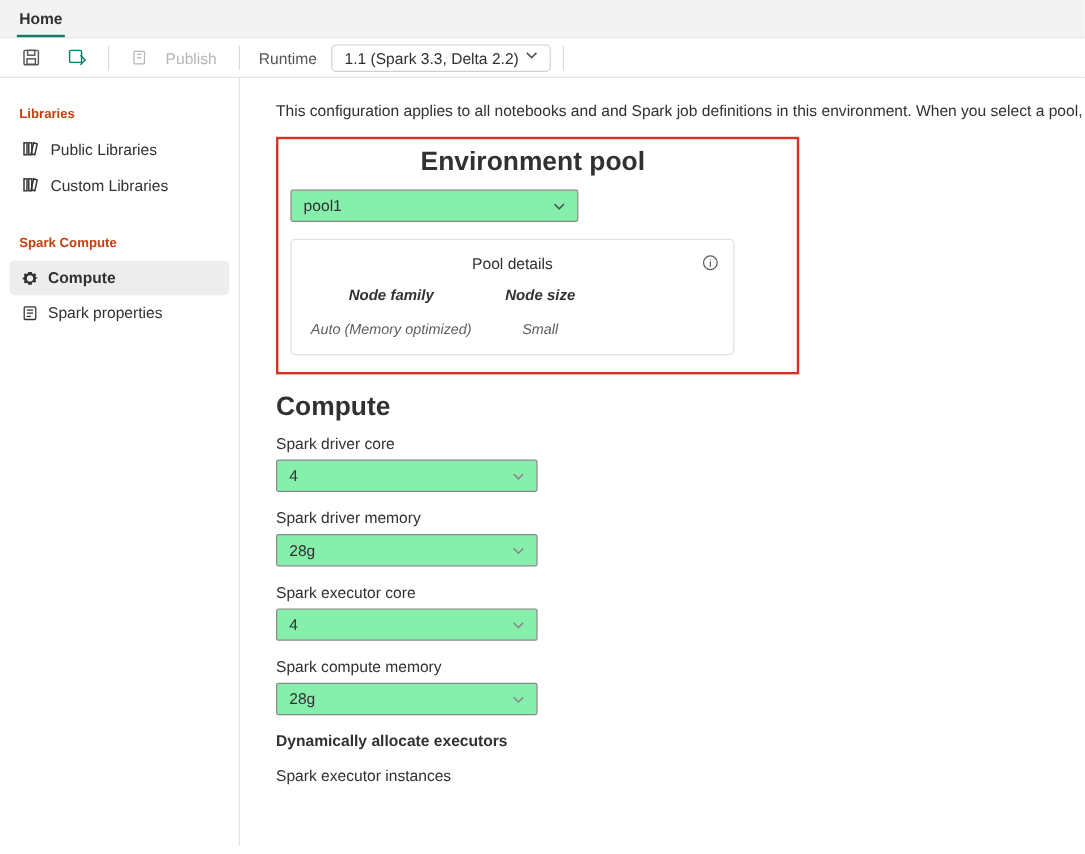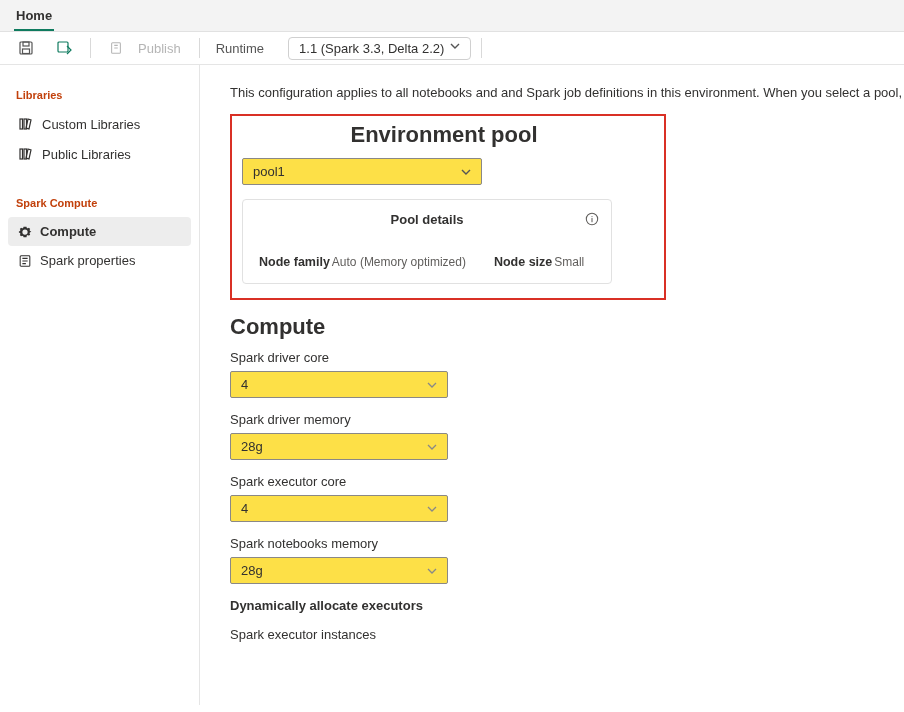--- a/index.html
+++ b/index.html
@@ -4,44 +4,44 @@
 <style>
   * { box-sizing: border-box; }
   html, body { margin:0; padding:0; font-family: "Segoe UI", Arial, sans-serif; font-size:13px; color:#323130; background:#fff; }
   .topbar { background:#f3f3f3; border-bottom:1px solid #e1e1e1; padding:4px 14px 0 14px; }
   .tab { display:inline-block; font-weight:600; font-size:13px; color:#323130; padding:4px 2px 6px; border-bottom:2px solid #0f7b5f; }
   .toolbar { display:flex; align-items:center; background:#fff; border-bottom:1px solid #e5e5e5; padding:4px 10px; gap:6px; }
   .tb-btn { display:flex; align-items:center; gap:6px; padding:4px 8px; color:#555; font-size:13px; cursor:pointer; border-radius:3px; }
   .tb-btn.disabled { color:#b5b5b5; cursor:default;gap:15px; }
   .divider { width:1px; height:20px; background:#d9d9d9; margin:0 4px; }
   .runtime-select { display:flex; align-items:flex-start; gap:6px; border:1px solid #d0d0d0; border-radius:4px; padding:3px 10px; color:#323130; font-size:13px; cursor:pointer; }
-  .label-runtime { color:#555; font-size:13px; margin-left:6px; margin-right:18px; }
+  .label-runtime { color:#555; font-size:13px; margin-left:6px; margin-right:6px; }
   .icon { display:inline-flex; align-items:center; justify-content:center; }
 
   .body-wrap { display:flex; }
   .sidebar { width:200px; border-right:1px solid #e5e5e5; padding:18px 8px 18px 8px; min-height:640px; }
   .side-heading { font-size:11px; font-weight:700; color:#c2410c; padding:6px 8px 8px; }
   .side-item { display:flex; align-items:center; gap:8px; padding:7px 10px; border-radius:4px; color:#323130; font-size:13px; cursor:pointer; }
   .side-item.active { background:#ededed; font-weight:600; }
 
   .main { flex:1; padding:20px 0 30px 30px; overflow:hidden; }
   h1.page-title { font-size:26px; font-weight:600; margin:0 0 6px 0; }
   .desc { font-size:13px; color:#323130; margin-bottom:14px; white-space:nowrap; }
 
   .env-pool-box { border:2px solid #d93025; padding:6px 18px 14px 10px; width:436px; margin-bottom:14px;text-align:center; }
   h2.section { font-size:22px; font-weight:600; margin:0 0 10px 0; }
   h2.section.compute-h { margin-top:4px; }
 
-  .dropdown { display:flex; align-items:center; justify-content:space-between; border:1px solid #8a8886; border-radius:2px; padding:5px 10px; width:240px; background:#fde047; font-size:13px; cursor:pointer; }
+  .dropdown { display:flex; align-items:center; justify-content:space-between; border:1px solid #8a8886; border-radius:2px; padding:5px 10px; width:240px; background:#86efac; font-size:13px; cursor:pointer; }
   .dropdown.wide { width:218px; }
 
   .pool-card { border:1px solid #e1e1e1; border-radius:4px; margin-top:14px; padding:12px 16px 14px; width:370px; position:relative; }
-  .pool-card-title { font-size:13px; margin-bottom:28px;font-weight:bold; }
+  .pool-card-title { font-size:13px; margin-bottom:12px; }
   .pool-grid { display:flex; gap:28px; }
-  .pool-col { display:flex; flex-direction:row; gap:2px; }
+  .pool-col { display:flex; flex-direction:column; gap:14px;font-style:italic; }
   .pool-label { font-size:12.5px; color:#323130; font-weight:600; }
   .pool-val { font-size:12px; color:#605e5c; }
   .info-icon-wrap { position:absolute; right:12px; top:12px; color:#605e5c; cursor:pointer; }
 
   .field-block { margin-bottom:14px; }
   .field-label { font-size:13px; font-weight:600; margin-bottom:6px; color:#323130; }
   .field-label.normal { font-weight:400; }
 
   .check-row { display:flex; align-items:center; gap:8px; margin-top:4px; }
   .checkbox { width:16px; height:16px; background:#0f7b5f; border-radius:2px; display:flex; align-items:center; justify-content:center; }
@@ -103,32 +103,32 @@
     <div class="side-heading">Libraries</div>
 
     <div class="side-item">
       <span class="icon">
         <svg width="16" height="16" viewBox="0 0 16 16" fill="none" stroke="#323130" stroke-width="1.2">
           <rect x="2" y="3" width="2.5" height="10"></rect>
             <rect x="6" y="3" width="2.5" height="10"></rect>
             <path d="M10 3l3 1-2 9-3-1z"></path>
         </svg>
       </span>
-      <span>Custom Libraries</span>
+      <span>Public Libraries</span>
     </div>
 
     <div class="side-item">
       <span class="icon">
         <svg width="16" height="16" viewBox="0 0 16 16" fill="none" stroke="#323130" stroke-width="1.2">
           <rect x="2" y="3" width="2.5" height="10"></rect>
             <rect x="6" y="3" width="2.5" height="10"></rect>
             <path d="M10 3l3 1-2 9-3-1z"></path>
         </svg>
       </span>
-      <span>Public Libraries</span>
+      <span>Custom Libraries</span>
     </div>
 
     <div class="side-heading" style="margin-top:22px">Spark Compute</div>
 
     <div class="side-item active">
       <span class="icon">
         <svg width="14" height="14" viewBox="0 0 16 16" fill="#323130">
             <path d="M8 5a3 3 0 100 6 3 3 0 000-6zm7 3l-1.3.4a5.9 5.9 0 01-.5 1.2l.7 1.2-1.4 1.4-1.2-.7a5.9 5.9 0 01-1.2.5L9.7 14H6.3l-.4-1.3a5.9 5.9 0 01-1.2-.5l-1.2.7L2.1 11.5l.7-1.2a5.9 5.9 0 01-.5-1.2L1 8.7V7.3l1.3-.4c.1-.4.3-.8.5-1.2l-.7-1.2L3.5 3.1l1.2.7c.4-.2.8-.4 1.2-.5L6.3 2h3.4l.4 1.3c.4.1.8.3 1.2.5l1.2-.7 1.4 1.4-.7 1.2c.2.4.4.8.5 1.2L15 7.3v1.4z"></path>
           </svg>
       </span>
@@ -214,21 +214,21 @@
         <span>4</span>
         <span class="icon chev">
             <svg width="10" height="10" viewBox="0 0 10 10">
               <path d="M1 3l4 4 4-4" fill="none" stroke="#888" stroke-width="1.3"></path>
             </svg>
           </span>
       </div>
     </div>
 
     <div class="field-block">
-      <div class="field-label normal">Spark notebooks memory</div>
+      <div class="field-label normal">Spark compute memory</div>
       <div class="dropdown wide">
         <span>28g</span>
         <span class="icon chev">
             <svg width="10" height="10" viewBox="0 0 10 10">
               <path d="M1 3l4 4 4-4" fill="none" stroke="#888" stroke-width="1.3"></path>
             </svg>
           </span>
       </div>
     </div>
 

